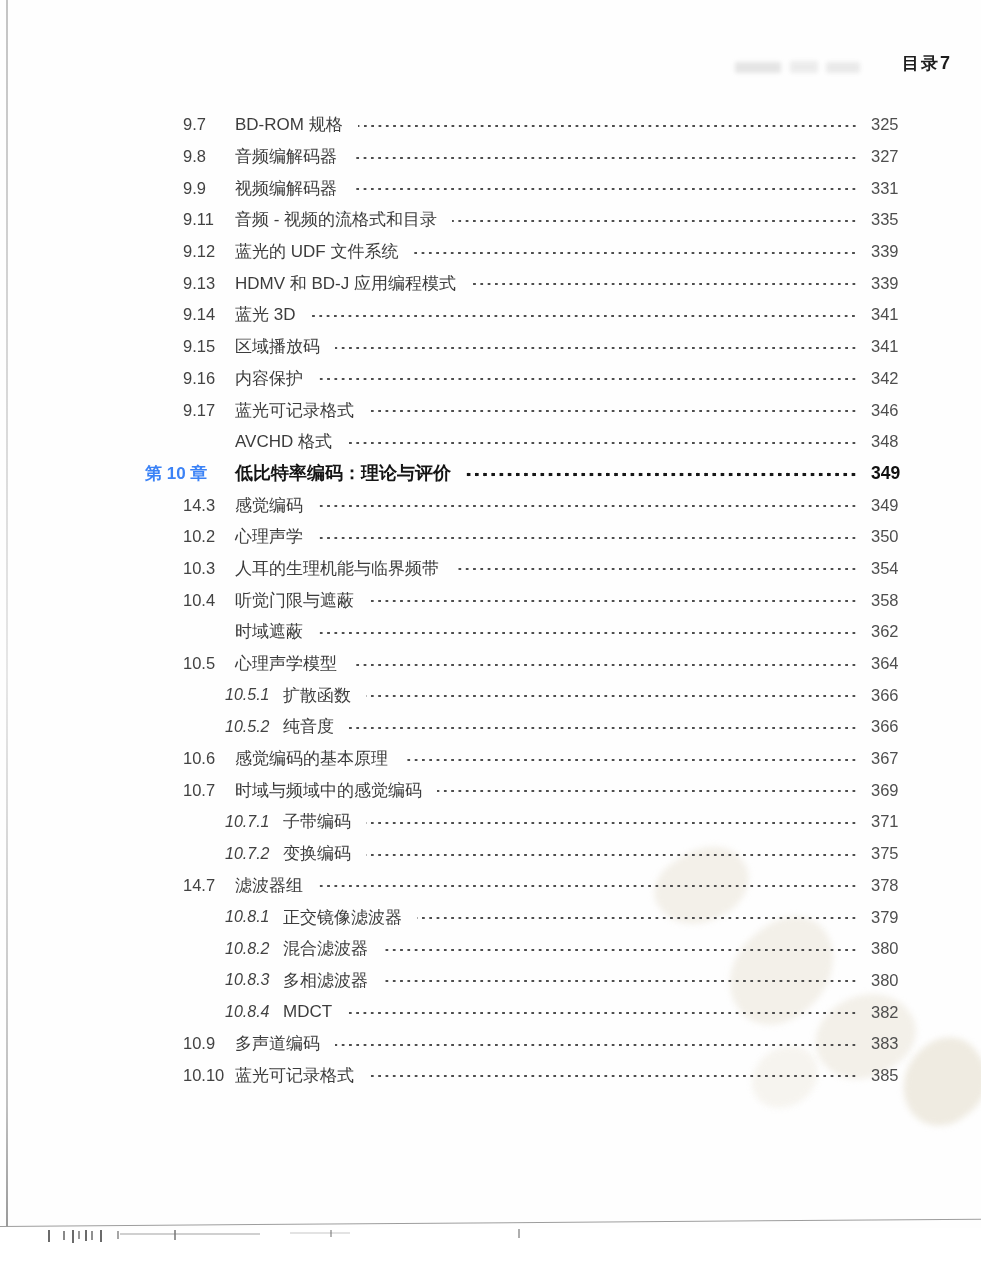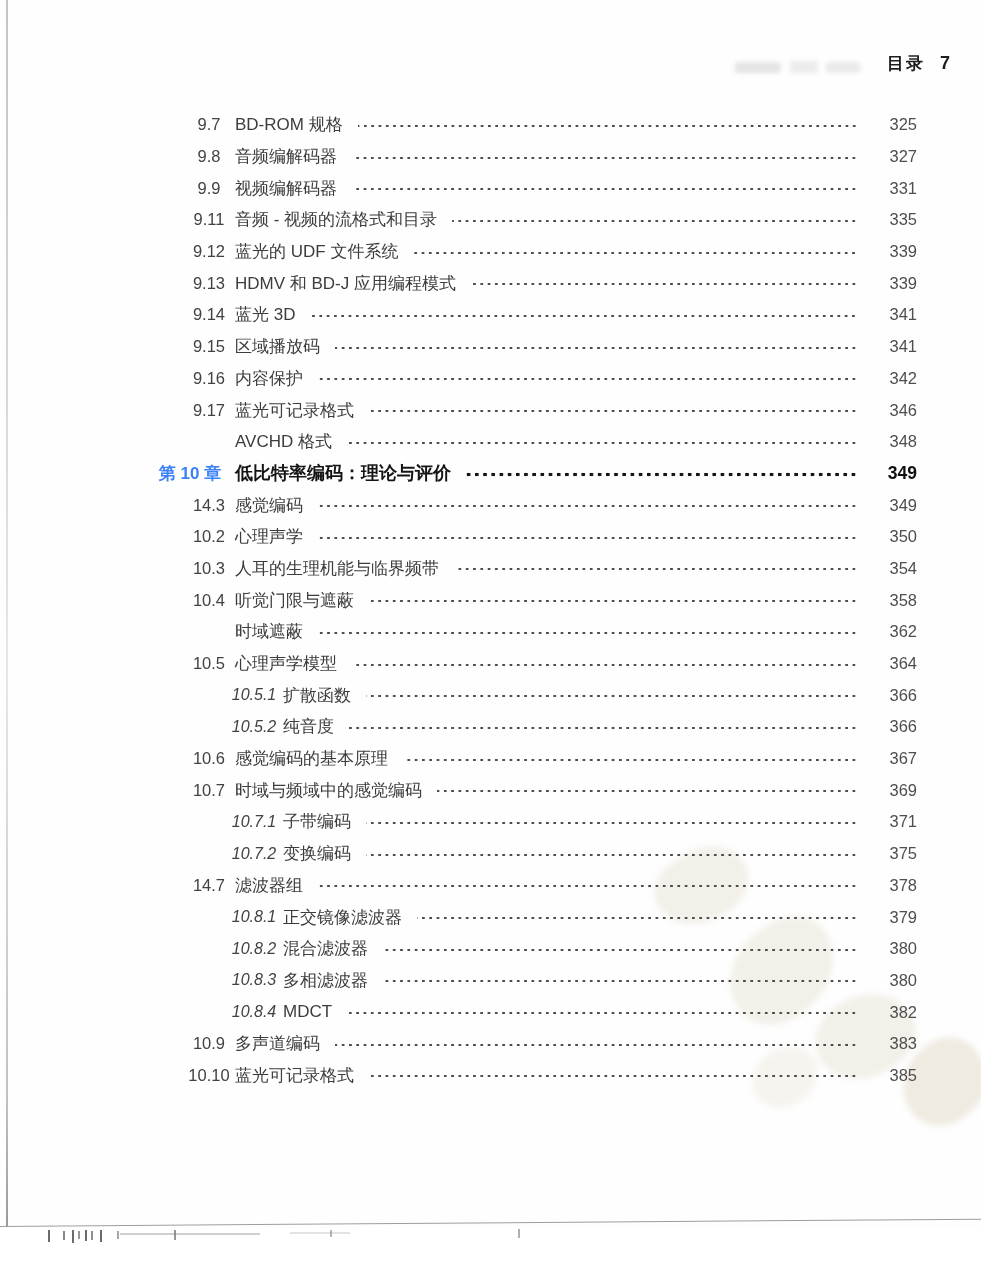--- a/index.html
+++ b/index.html
@@ -21,21 +21,20 @@
     background: #fefefe;
   }
 
   
   .header {
     position: absolute;
     top: 52px;
     right: 31px;
     display: flex;
     align-items: baseline;
-    gap: 15px;
     z-index: 3;
   }
   .h-title {
     font-size: 17px;
     font-weight: bold;
     color: #1d1d1d;
     letter-spacing: 2px;
   }
   .h-page {
     font-size: 18px;
@@ -62,21 +61,21 @@
     z-index: 3;
   }
   .row {
     display: flex;
     align-items: center;
     height: 31.7px;
     font-size: 17px;
     color: #3c3c3c;
     white-space: nowrap;
   }
-  .row .num { flex: none; color: #424242; text-align: center; }
+  .row .num { flex: none; color: #424242; }
   .row.l1 { padding-left: 38px; }
   .row.l1 .num { width: 52px; font-size: 16.5px; }
   .row.l2 { padding-left: 80px; }
   .row.l2 .num { width: 58px; font-size: 16px; font-style: italic; }
   .row.l0 { padding-left: 90px; }
   .row.chapter { font-weight: bold; color: #141414; font-size: 18px; }
   .row.chapter .num { width: 90px; color: #3b82f6; font-size: 17px; }
 
   .title { flex: none; }
   .leader {
@@ -90,21 +89,21 @@
     background-position: right center;
   }
   .chapter .leader {
     height: 7px;
     background-image: radial-gradient(circle at 3.5px 3.5px, #161616 1.8px, rgba(0,0,0,0) 2.05px);
     background-size: 8.2px 7px;
   }
   .page-num {
     flex: none;
     width: 46px;
-    text-align: right;
+    text-align: left;
     font-size: 16.5px;
     color: #4e4e4e;
   }
   .chapter .page-num { color: #101010; font-size: 17.5px; font-weight: bold; }
 
   
   .left-edge {
     position: absolute;
     left: 6px;
     top: 0;

